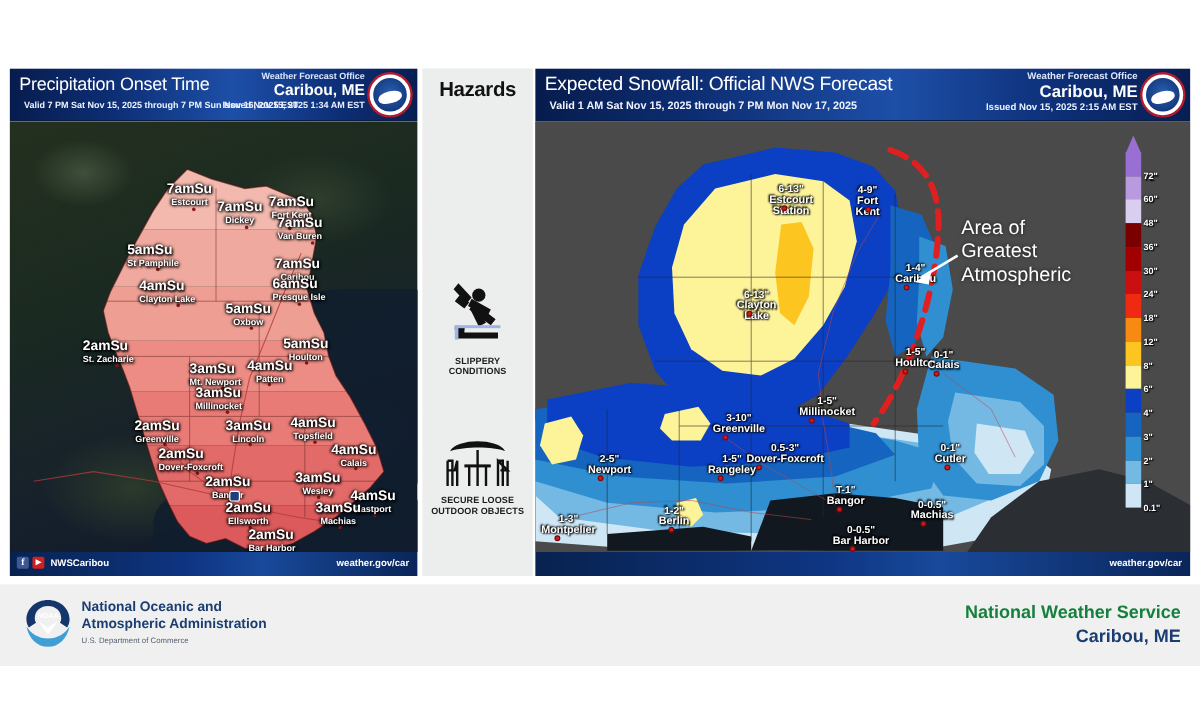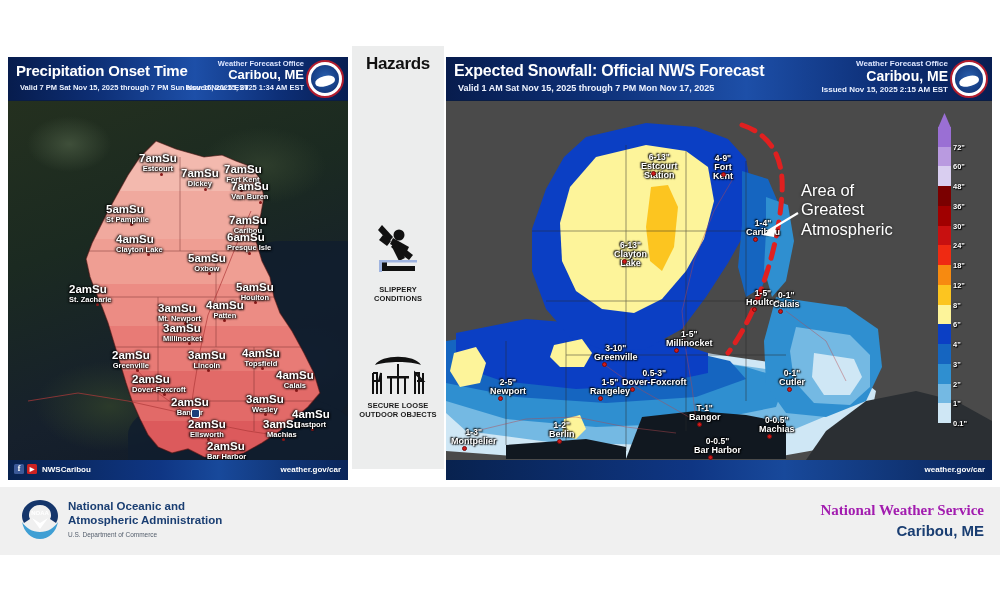--- a/index.html
+++ b/index.html
@@ -27,21 +27,21 @@
 
   
   .map-header {
     position: absolute; left: 0; top: 0; width: 100%; height: 44px;
     background: linear-gradient(90deg,#071c4d 0%, #0d2e74 25%, #1d4fa8 55%, #0d2f77 80%, #081e52 100%);
     border-bottom: 1px solid #0a1d44;
     z-index: 20;
   }
   .map-title {
     position: absolute; left: 8px; top: 5px;
-    color: #fff; font-size: 15px; font-weight: bold; letter-spacing: -0.2px;
+    color: #fff; font-size: 15px; font-weight: normal; letter-spacing: -0.2px;
     white-space: nowrap;
   }
   #right-panel .map-title { font-size: 16px; }
   .map-valid {
     position: absolute; left: 12px; top: 26px;
     color: #eef3ff; font-size: 7.5px; font-weight: bold; white-space: nowrap;
   }
   #right-panel .map-valid { font-size: 9px; }
   .wfo-block {
     position: absolute; right: 44px; top: 3px;
@@ -127,21 +127,21 @@
     background: #8b1a1a; z-index: 11;
   }
   .shield {
     position: absolute; width: 9px; height: 9px; background: #1b3f7a;
     border: 1px solid #fff; border-radius: 2px; z-index: 13;
     color: #fff; font-size: 5px; font-weight: bold; text-align: center; line-height: 8px;
   }
 
   
   #hazards {
-    position: absolute; left: 352px; top: 46px; width: 92px; height: 423px;
+    position: absolute; left: 352px; top: 57px; width: 92px; height: 423px;
     background: #eceded;
   }
   .hazards-title {
     position: absolute; left: 0; top: 8px; width: 100%;
     text-align: center; font-size: 17px; font-weight: bold; color: #111;
     letter-spacing: -0.3px;
   }
   .hazard-item { position: absolute; left: 0; width: 100%; text-align: center; }
   .hazard-caption {
     font-size: 7.5px; font-weight: bold; color: #1a1a1a;
@@ -208,21 +208,21 @@
   }
   #noaa-logo { position: absolute; left: 18px; top: 11px; width: 44px; height: 44px; }
   .noaa-text { position: absolute; left: 68px; top: 12px; }
   .noaa-l1 {
     font-size: 11.5px; font-weight: bold; color: #1a3e72; line-height: 1.25;
   }
   .noaa-l3 { font-size: 6.5px; color: #56606e; margin-top: 3px; }
   .nws-text {
     position: absolute; right: 16px; top: 14px; text-align: right;
   }
-  .nws-l1 { font-size: 15px; font-weight: bold; color: #a21caf; line-height: 1.3; font-family: Liberation Serif, serif; }
+  .nws-l1 { font-size: 15px; font-weight: bold; color: #15803d; line-height: 1.3; }
   .nws-l2 { font-size: 15px; font-weight: bold; color: #1a3e72; line-height: 1.3; }
 </style>
 </head>
 <body>
 
 <div class="graphic">
 
   <div class="panel" id="left-panel">
 
     <div class="map-body">

